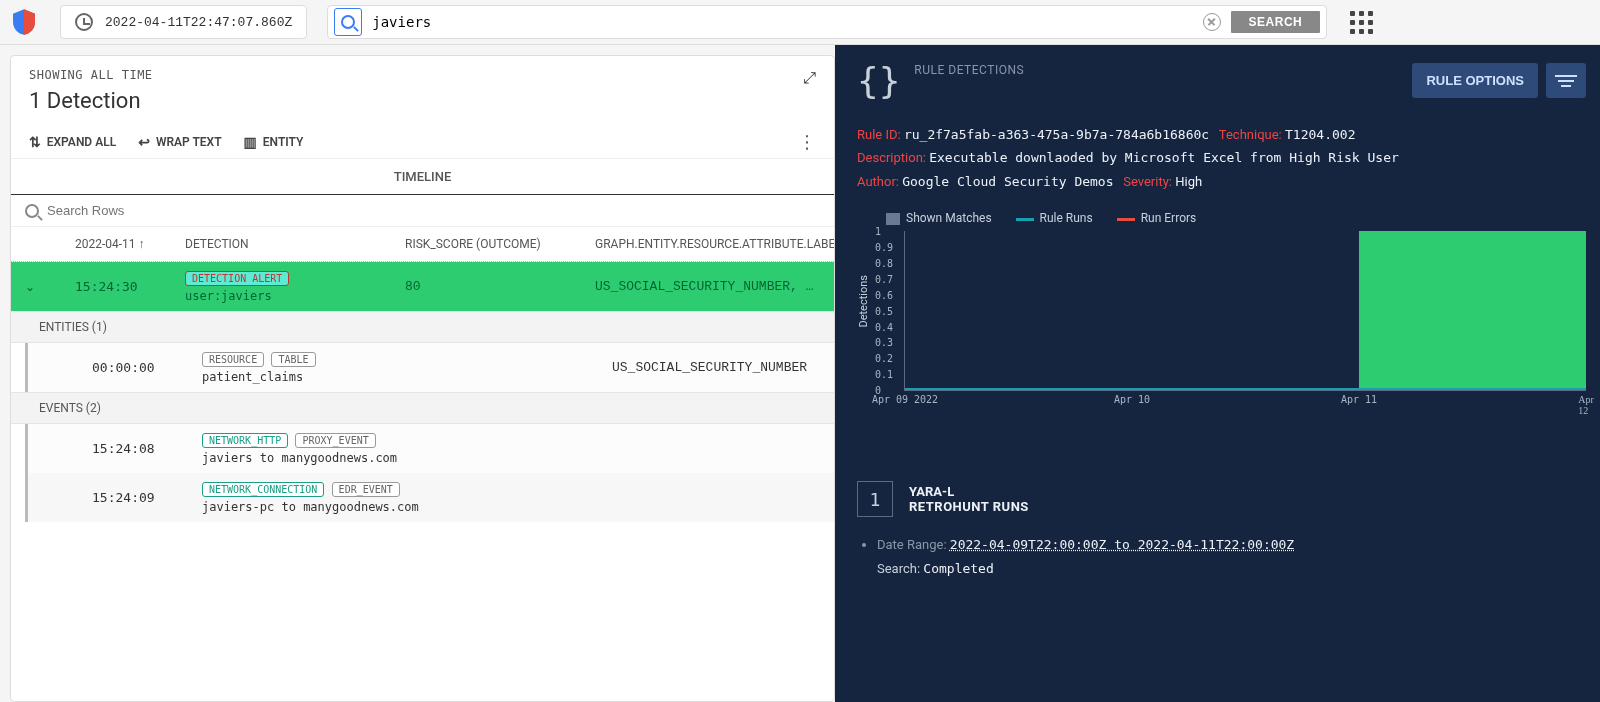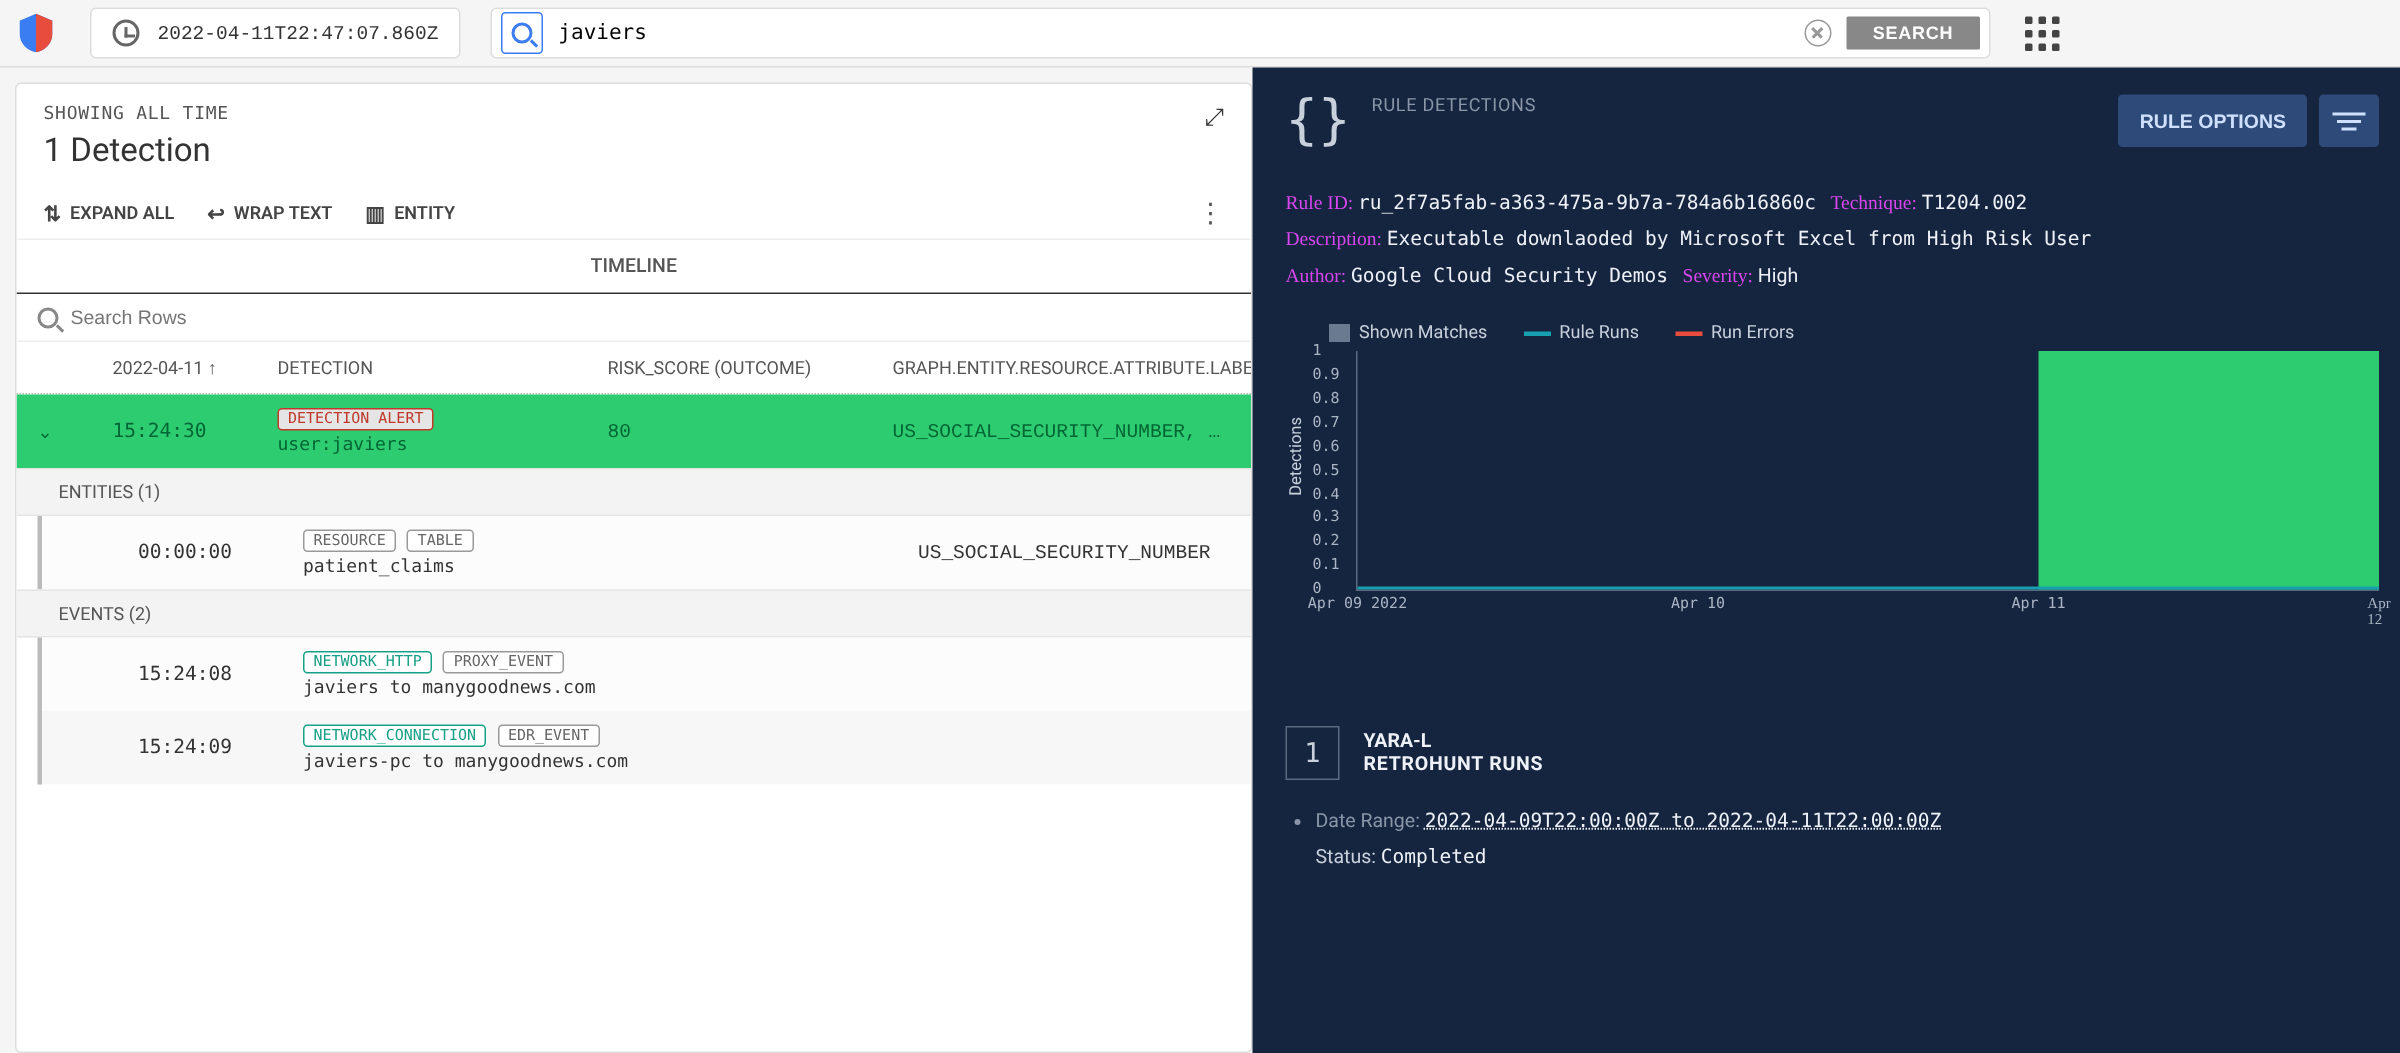--- a/index.html
+++ b/index.html
@@ -101,21 +101,21 @@
     display:grid;grid-template-columns:50px 110px 220px 190px 1fr;
     padding:8px 14px;align-items:center;font-size:13px;
   }
   .row.highlight { background:#2ecc71;color:#063; }
   .row .time{font-family:monospace;}
   .chev{cursor:pointer;font-size:12px;}
   .badge {
     display:inline-block;border:1px solid;border-radius:3px;padding:1px 6px;
     font-family:monospace;font-size:10px;margin-right:4px;margin-bottom:2px;
   }
-  .badge.red{border-color:#c0392b;color:#c0392b;background:#e5e5e5;}
+  .badge.red{border-color:#c0392b;color:#c0392b;background:#5eead4;}
   .badge.gray{border-color:#999;color:#666;background:#fff;}
   .badge.teal{border-color:#16a085;color:#16a085;background:#fff;}
   .detline{font-family:monospace;font-size:12px;margin-top:2px;}
 
   .subhead{background:#f3f3f3;padding:8px 28px;font-size:12px;color:#555;border-top:1px solid #e5e5e5;border-bottom:1px solid #e5e5e5;}
   .subrow{border-left:3px solid #bbb;margin-left:14px;background:#fcfcfc;}
   .subrow.alt{background:#f7f7f7;}
 
   
   .right {
@@ -127,21 +127,21 @@
   .rh-txt .sub{font-size:12px;color:#8a96a8;letter-spacing:0.5px;}
   .rh-txt .title{font-size:22px;font-weight:500;color:#eef2f8;}
   .rh-actions{position:absolute;right:14px;top:18px;display:flex;gap:8px;}
   .btn-opts{background:#2d4a78;color:#cfe0ff;border:none;padding:10px 14px;font-size:13px;font-weight:600;border-radius:3px;cursor:pointer;}
   .btn-filter{background:#2d4a78;width:40px;display:flex;align-items:center;justify-content:center;border-radius:3px;cursor:pointer;}
   .filter-ic{width:16px;height:2px;background:#cfe0ff;position:relative;}
   .filter-ic::before{content:'';position:absolute;width:22px;height:2px;background:#cfe0ff;top:-5px;left:-3px;}
   .filter-ic::after{content:'';position:absolute;width:10px;height:2px;background:#cfe0ff;top:5px;left:3px;}
 
   .meta{margin-top:24px;font-size:13px;line-height:1.8;}
-  .meta .lbl{color:#d946ef;font-family:Liberation Serif, serif;}
+  .meta .lbl{color:#ef4444;}
   .meta .val{color:#eef2f8;font-family:monospace;}
   .meta .valp{color:#eef2f8;}
 
   .chart-wrap{margin-top:18px;display:flex;}
   .y-axis-label{writing-mode:vertical-rl;transform:rotate(180deg);font-size:11px;color:#c8d0dc;align-self:center;margin-right:4px;}
   .chart{flex:1;}
   .legend{display:flex;gap:24px;font-size:12px;margin-bottom:6px;padding-left:12px;}
   .legend .sw{width:14px;height:12px;display:inline-block;margin-right:6px;vertical-align:middle;}
   .legend .ln{width:18px;height:3px;display:inline-block;margin-right:6px;vertical-align:middle;}
   .plot{position:relative;height:160px;border-left:1px solid #5a6a80;border-bottom:1px solid #5a6a80;margin-left:30px;}
@@ -332,16 +332,16 @@
 
     <div class="retro">
       <div class="retro-num">1</div>
       <div class="retro-txt">
         <div class="l1">YARA-L</div>
         <div class="l2">RETROHUNT RUNS</div>
       </div>
     </div>
     <ul class="retro-meta">
       <li><span class="lbl">Date Range:</span>&nbsp;<span class="val">2022-04-09T22:00:00Z to 2022-04-11T22:00:00Z</span></li>
-      <div style="padding-left:0;"><span class="lbl">Status:</span>&nbsp;<span class="val" style="text-decoration:none">Completed</span></div>
+      <div style="padding-left:0;"><span class="lbl">Search:</span>&nbsp;<span class="val" style="text-decoration:none">Completed</span></div>
     </ul>
   </div>
 </div>
 
 </body></html>

